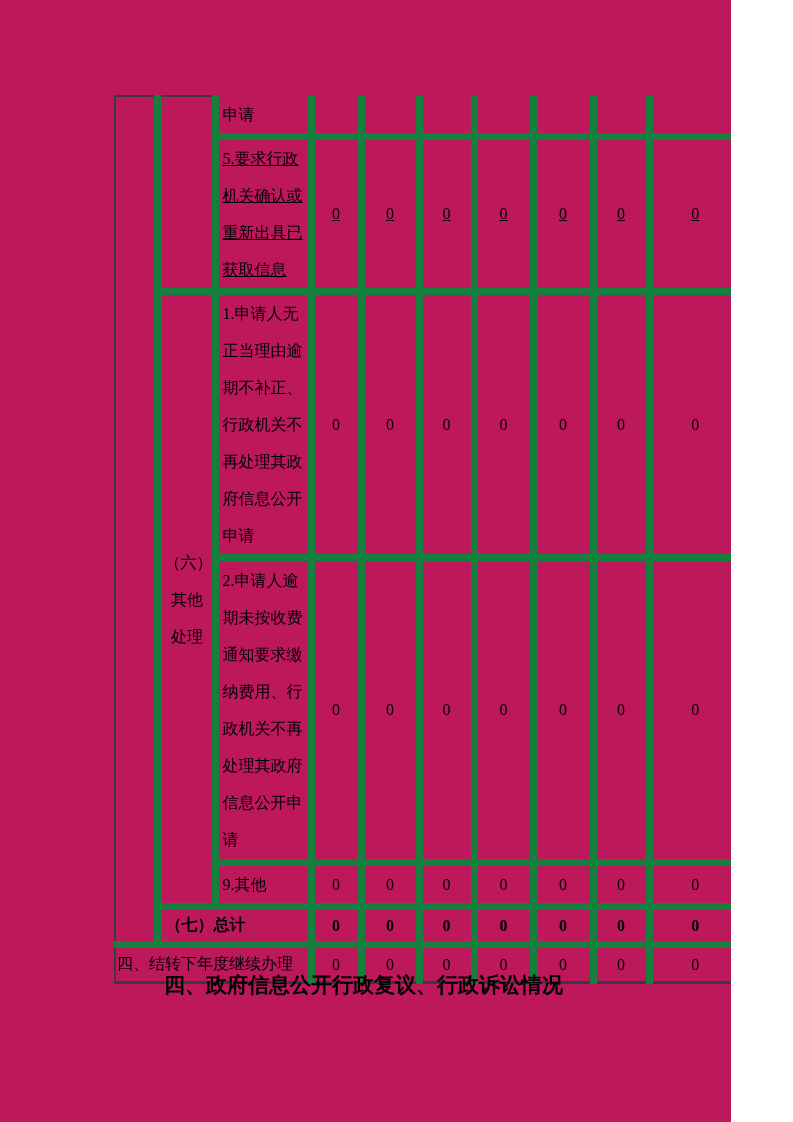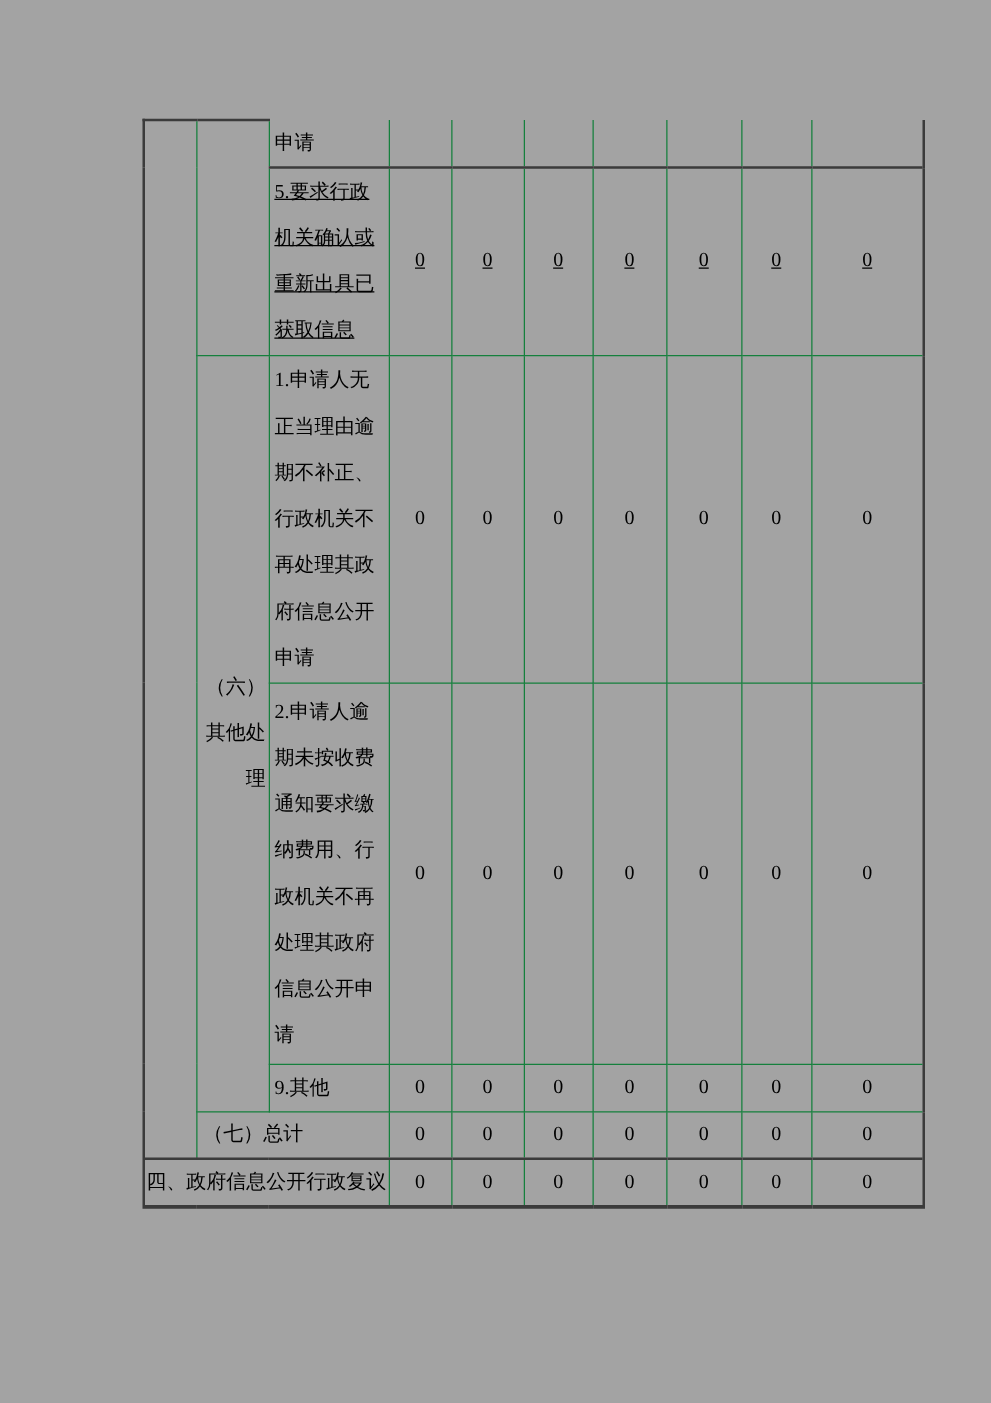--- a/index.html
+++ b/index.html
@@ -1,39 +1,39 @@
 <!DOCTYPE html>
 <html><head>
 <meta charset="utf-8">
 <style>
   html,body { margin:0; padding:0; background:#ffffff; }
   * { box-sizing:border-box; }
 
   .page {
     position:relative;
-    width:793px;
+    width:731px;
     height:1122px;
-    background:#a3a3a3;
+    background:#be185d;
     color:#000000;
     font-family:"Liberation Serif","DejaVu Serif",serif;
     overflow:hidden;
   }
 
   table.report {
     position:absolute;
     left:114px;
     top:95px;
     width:624px;
     border-collapse:collapse;
     table-layout:fixed;
     border:none;
   }
 
   td {
-    border:1px solid #15803d;
+    border:7px solid #15803d;
     font-size:16px;
     vertical-align:middle;
     padding:0;
     overflow:hidden;
     word-break:break-all;
   }
 
   
   td.lbl {
     text-align:left;
@@ -44,21 +44,21 @@
   
   td.c1 {
     border-left:2px solid #3b3b3b;
     border-top:2px solid #3b3b3b;
   }
   
   td.c2ab { border-top:2px solid #3b3b3b; }
 
   
   td.cat {
-    text-align:right;
+    text-align:center;
     padding:0 2px 0 4px;
     line-height:37px;
     vertical-align:middle;
   }
 
   
   td.val { text-align:center; }
 
   
   tr.rA td.cut { border-top:none; }
@@ -81,21 +81,21 @@
   }
 
   
   td.rz { border-right:2px solid #3b3b3b; }
 
   tr.rA { height:38px; }
   tr.rB { height:150px; }
   tr.rC { height:262px; }
   tr.rD { height:305px; }
   tr.rE { height:35px; }
-  tr.rF { height:38px; }
+  tr.rF { height:38px;font-weight:bold; }
   tr.rG { height:38px; }
 
   .section-heading {
     position:absolute;
     left:164px;
     top:971px;
     font-family:"Liberation Sans","DejaVu Sans",sans-serif;
     font-weight:700;
     font-size:21px;
     letter-spacing:0px;
@@ -186,26 +186,27 @@
       <td class="val">0</td>
       <td class="val">0</td>
       <td class="val">0</td>
       <td class="val">0</td>
       <td class="val">0</td>
       <td class="val">0</td>
       <td class="val rz">0</td>
     </tr>
 
     <tr class="rG">
-      <td class="carry" colspan="3">四、政府信息公开行政复议</td>
+      <td class="carry" colspan="3">四、结转下年度继续办理</td>
       <td class="val">0</td>
       <td class="val">0</td>
       <td class="val">0</td>
       <td class="val">0</td>
       <td class="val">0</td>
       <td class="val">0</td>
       <td class="val rz">0</td>
     </tr>
   </tbody>
     </table>
 
+  <div class="section-heading">四、政府信息公开行政复议、行政诉讼情况</div>
 
 </div>
 
 </body></html>

